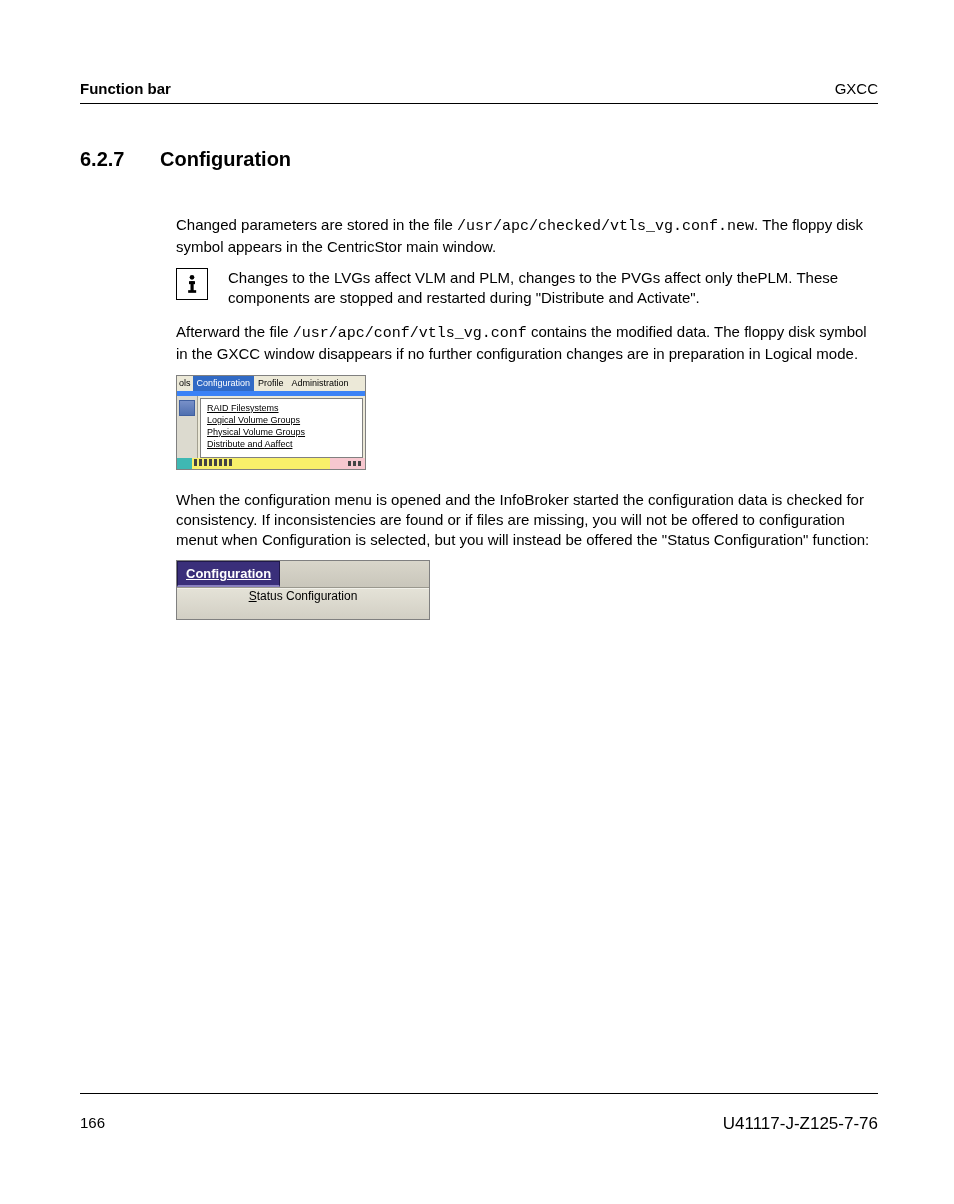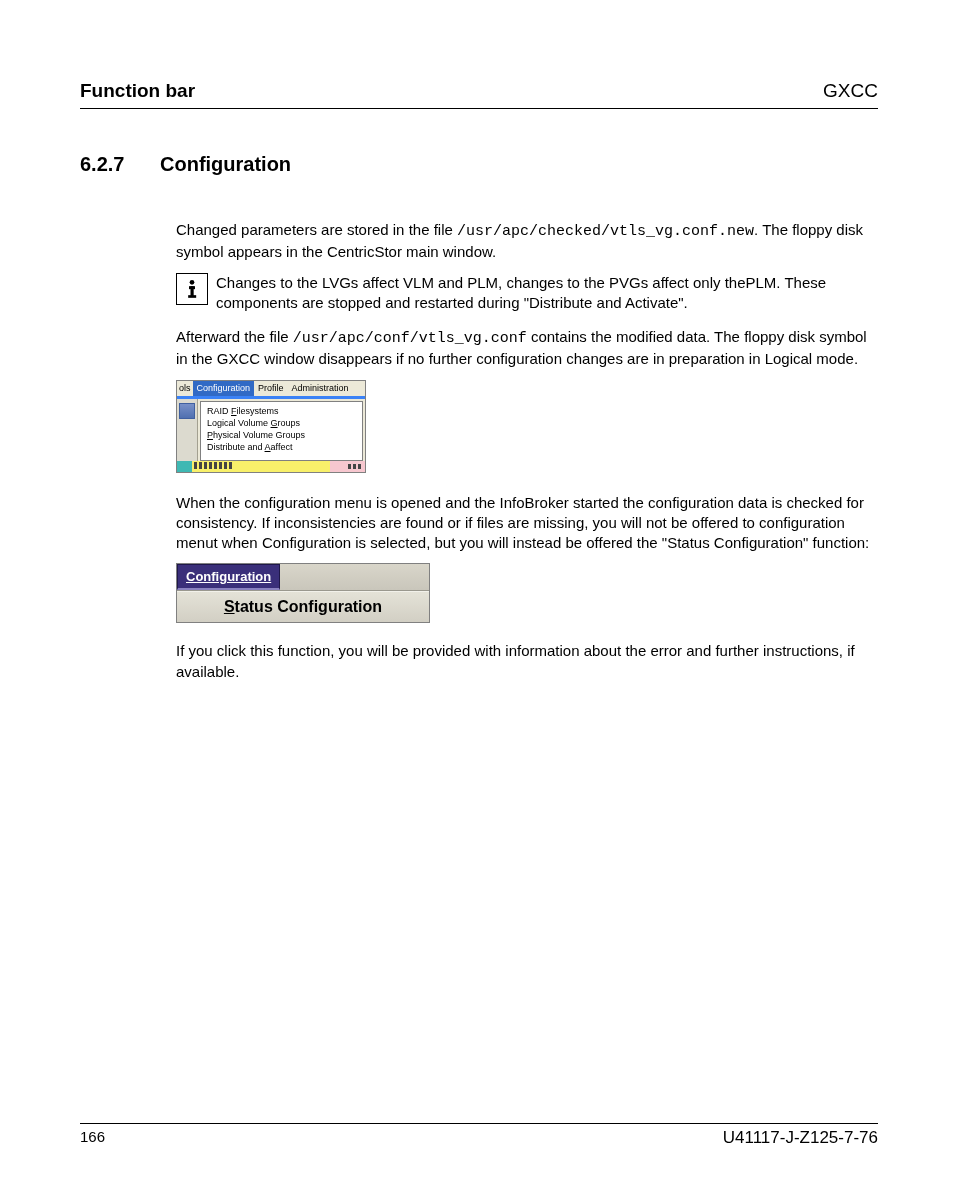--- a/index.html
+++ b/index.html
@@ -12,21 +12,21 @@
     width: 954px;
     height: 1204px;
     position: relative;
   }
   .page {
     padding: 80px 76px 0 80px;
   }
   .header-row {
     display: flex;
     justify-content: space-between;
-    font-size: 19px;
+    font-size: 15px;
     padding-bottom: 6px;
     border-bottom: 1.5px solid #000;
     margin-bottom: 44px;
   }
   .header-left { font-weight: bold; }
   .header-right { font-weight: normal; text-align: right; }
   .section-row {
     display: flex;
     margin-bottom: 44px;
   }
@@ -42,21 +42,21 @@
   }
   .body-col {
     margin-left: 96px;
     line-height: 1.35;
   }
   .para { margin-bottom: 10px; }
   code, .mono { font-family: "Courier New", monospace; font-size: 15px; }
   .info-box-row {
     display: flex;
     align-items: flex-start;
-    gap: 8px;
+    gap: 20px;
     margin-left: 96px;
     margin-top: 6px;
     margin-bottom: 14px;
   }
   .info-icon {
     width: 30px;
     height: 30px;
     border: 1.5px solid #000;
     display: flex;
     align-items: center;
@@ -87,21 +87,22 @@
     line-height: 13px;
     color: #000;
   }
   .ui1-menu-item.truncated { padding-left: 2px; padding-right: 2px; border-radius: 6px; }
   .ui1-menu-item.active {
     background: #316ac5;
     color: #fff;
   }
   .ui1-body {
     display: flex;
-    border-top: 3px solid #3b82f6;
+    border-top: 5px solid #3b82f6;
+    text-decoration: underline;
   }
   .ui1-toolbar {
     width: 20px;
     background: #dcdacf;
     border-right: 1px solid #a3a090;
     display: flex;
     align-items: flex-start;
     justify-content: center;
     padding-top: 4px;
     height: 58px;
@@ -167,36 +168,35 @@
     border-bottom: 2px solid #8a82c0;
     margin: 0;
     text-decoration: underline;
     text-decoration-thickness: 1px;
     letter-spacing: 0px;
   }
   .ui2-body {
     background: linear-gradient(180deg,#e4e2d7,#d2cfc4);
     height: 30px;
     display: flex;
-    align-items: center;
     justify-content: center;
-    font-weight: bold;
-    font-size: 16px;
+    font-weight: normal;
+    font-size: 12px;
     letter-spacing: 0px;
     border-top: 1px solid #f2f1ea;
   }
   .ui2-body .first { text-decoration: underline; }
 
   .footer {
     position: absolute;
-    bottom: 56px;
+    bottom: 70px;
     left: 80px;
     right: 76px;
     border-top: 1px solid #000;
-    padding-top: 4px;
+    padding-top: 20px;
     display: flex;
     justify-content: space-between;
     font-size: 14px;
   }
   .footer .page-no { font-size: 15px; }
   .footer .doc-id { font-size: 17px; }
 </style>
 </head>
 <body>
 
@@ -284,21 +284,18 @@
 
   <div class="ui2">
     <div class="ui2-top">
       <div class="ui2-tab">Configuration</div>
     </div>
     <div class="ui2-body">
       <span><span class="first">S</span><span>tatus Configuration</span></span>
     </div>
   </div>
 
-  <div class="body-col">
-    <div class="para">If you click this function, you will be provided with information about the error and further instructions, if available.</div>
-  </div>
 </div>
 
 <div class="footer">
   <span class="page-no">166</span>
   <span class="doc-id">U41117-J-Z125-7-76</span>
 </div>
 
 </body></html>

